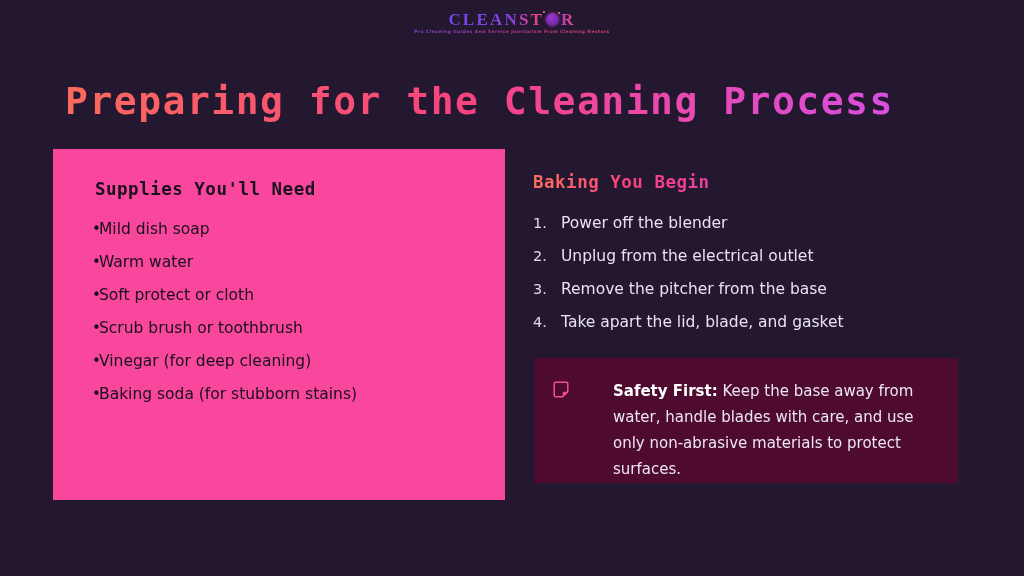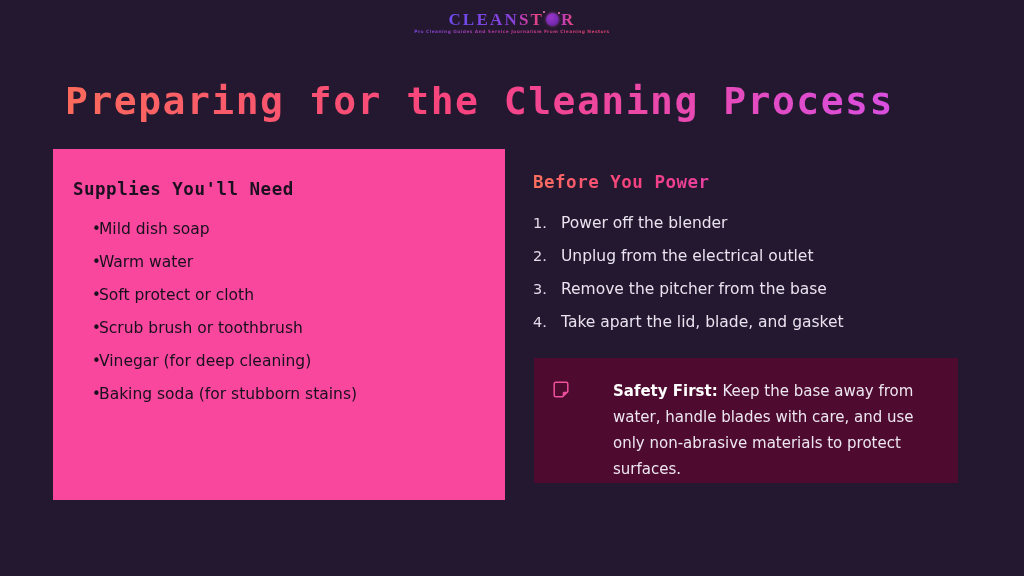--- a/index.html
+++ b/index.html
@@ -109,21 +109,21 @@
     height: 351px;
     background: #f9479d;
     padding: 30px 28px 0 20px;
   }
   #supplies-heading {
     font-family: "DejaVu Sans Mono", monospace;
     font-weight: bold;
     font-size: 17.5px;
     letter-spacing: .5px;
     color: #1b1020;
-    margin-left: 0;
+    margin-left: 22px;
     margin-bottom: 20px;
   }
   #supplies-list { list-style: none; }
   #supplies-list li {
     display: flex;
     align-items: baseline;
     color: #18101e;
     font-size: 15.5px;
     line-height: 20px;
     margin-bottom: 13px;
@@ -245,21 +245,21 @@
       <span class="bullet-dot">•</span>
       <span>Vinegar (for deep cleaning)</span>
     </li>
     <li>
       <span class="bullet-dot">•</span>
       <span>Baking soda (for stubborn stains)</span>
     </li>
   </ul>
 </section>
 
-<h2 id="before-heading">Before You Power</h2>
+<h2 id="before-heading">Baking You Begin</h2>
 
 <ol id="steps-list">
   <li>
     <span class="step-num">1.</span>
     <span>Power off the blender</span>
   </li>
   <li>
     <span class="step-num">2.</span>
     <span>Unplug from the electrical outlet</span>
   </li>

